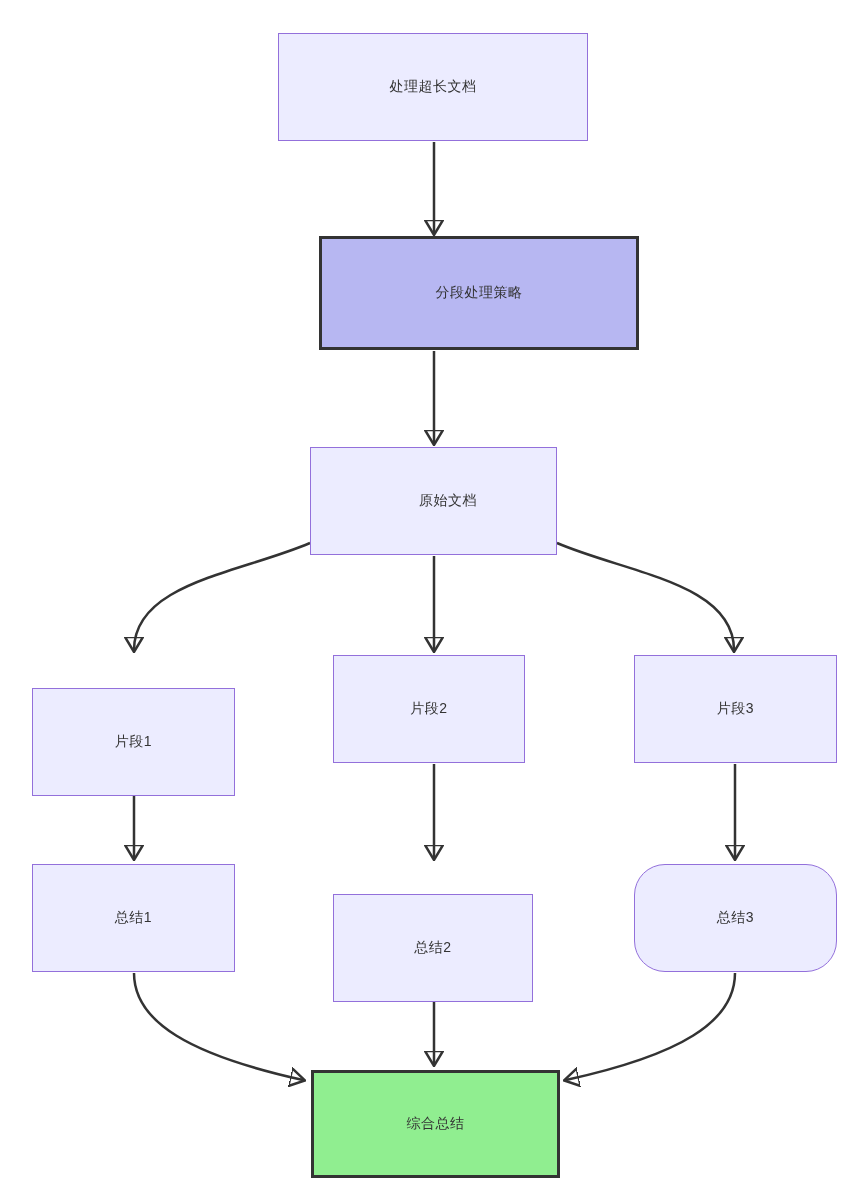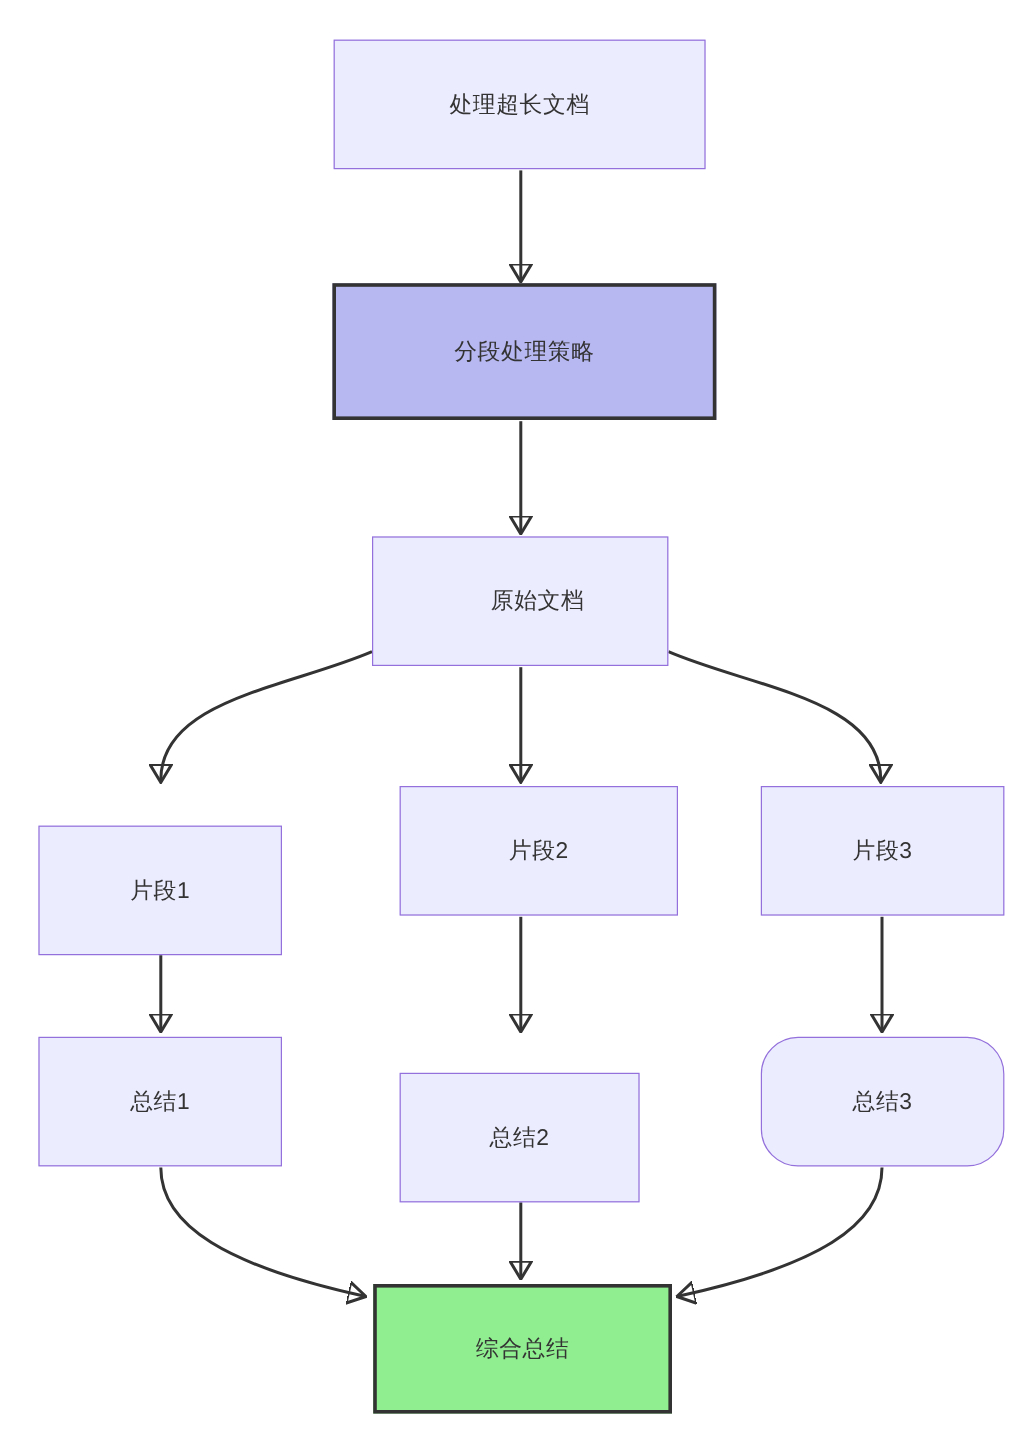--- a/index.html
+++ b/index.html
@@ -36,26 +36,27 @@
   }
   .node{
     position:absolute;
     box-sizing:border-box;
     display:flex;
     align-items:center;
     justify-content:center;
     background:var(--node-fill);
     border:1.5px solid var(--node-border);
     color:var(--text);
-    font-size:19px;
+    font-size:14px;
     letter-spacing:0.5px;
   }
   .node.emphasis{
     background:var(--emphasis-fill);
     border:3.5px solid var(--emphasis-border);
+    margin-left:42px;
   }
   .node.success{
     background:var(--success-fill);
     border:3px solid var(--success-border);
   }
 </style>
 </head>
 <body>
 
 <div class="canvas">
@@ -80,21 +81,21 @@
   </svg>
 
   <div class="node" style="left:278px;top:33px;width:310px;height:108px;">处理超长文档</div>
 
   <div class="node emphasis" style="left:277px;top:236px;width:320px;height:114px;">分段处理策略</div>
 
   <div class="node" style="left:310px;top:447px;width:247px;height:108px;padding-left:29px;">原始文档</div>
 
   <div class="node" style="left:32px;top:655px;width:203px;height:108px;margin-top:33px;">片段1</div>
 
-  <div class="node" style="left:333px;top:655px;width:232px;height:108px;">片段2</div>
+  <div class="node" style="left:333px;top:655px;width:192px;height:108px;">片段2</div>
 
   <div class="node" style="left:634px;top:655px;width:203px;height:108px;">片段3</div>
 
   <div class="node" style="left:32px;top:864px;width:203px;height:108px;">总结1</div>
 
   <div class="node" style="left:333px;top:864px;width:200px;height:108px;margin-top:30px;">总结2</div>
 
   <div class="node" style="left:634px;top:864px;width:203px;height:108px;border-radius:31px;">总结3</div>
 
   <div class="node success" style="left:311px;top:1070px;width:249px;height:108px;">综合总结</div>

